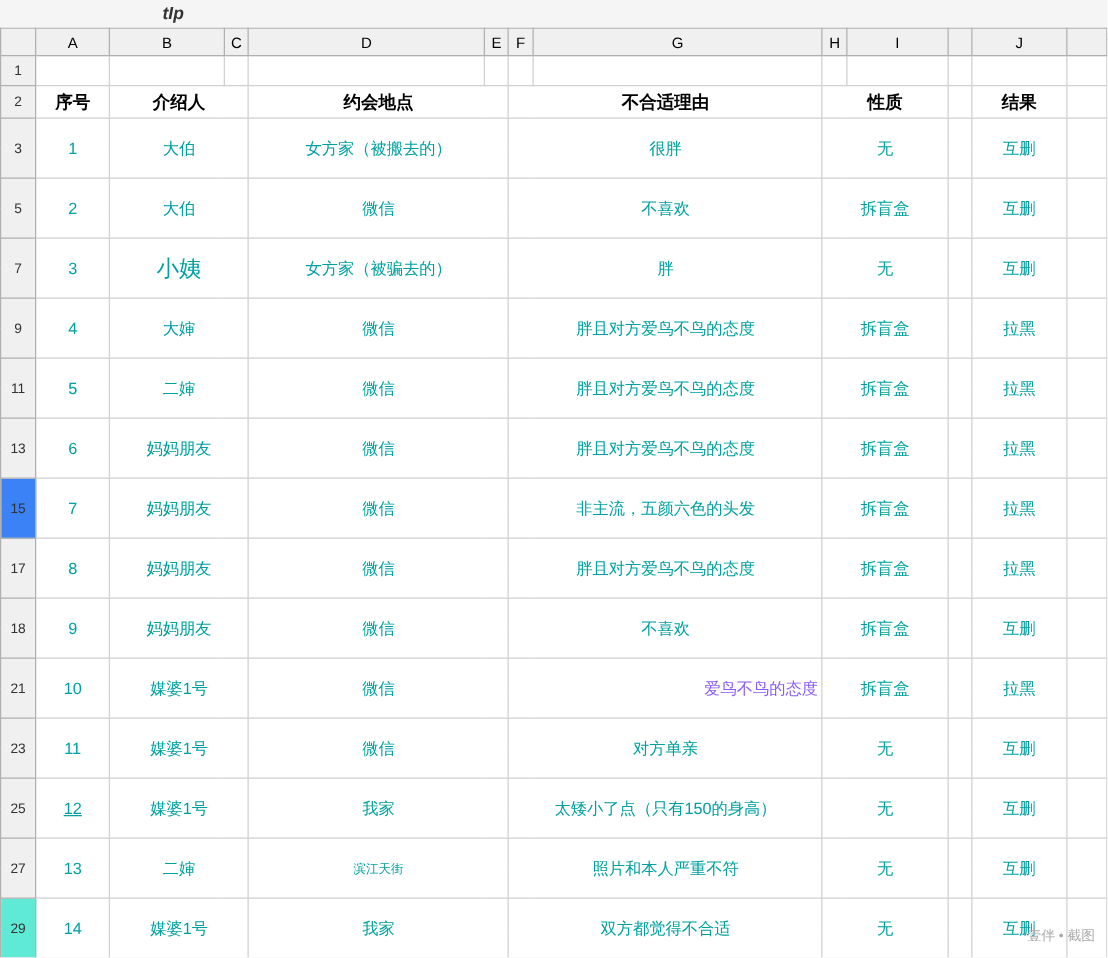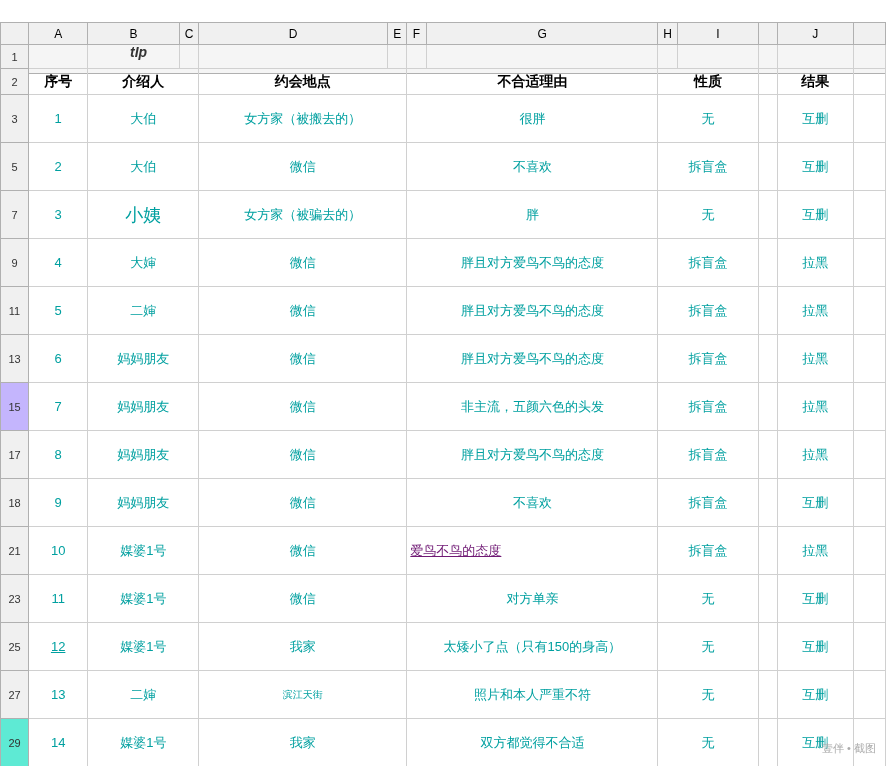--- a/index.html
+++ b/index.html
@@ -32,21 +32,20 @@
       left: 0;
       right: 0;
       height: 32px;
       background: #f5f5f5;
       border-bottom: 1px solid #b0b0b0;
       display: flex;
       align-items: center;
       padding-left: 140px;
       font-size: 12px;
       color: #555;
-      margin-top: 42px;
     }
   </style>
 </head>
 <body>
 
 <div class="spreadsheet-container">
 
   <div class="tip-area">
     <span style="font-style:italic;font-weight:bold;color:#333;position:absolute;left:130px;top:2px;font-size:14px;">tIp</span>
   </div>
@@ -179,21 +178,21 @@
             <td rowspan="2" colspan="2" style="text-align: center; padding: 1px 3px; overflow: hidden; white-space: nowrap; color: rgb(0, 160, 160); border: 1px solid rgb(208, 208, 208); vertical-align: middle; font-size: 13px;">妈妈朋友</td>
             <td rowspan="2" colspan="2" style="text-align: center; padding: 1px 3px; overflow: hidden; white-space: nowrap; color: rgb(0, 160, 160); border: 1px solid rgb(208, 208, 208); vertical-align: middle; font-size: 13px;">微信</td>
             <td rowspan="2" colspan="2" style="text-align: center; padding: 1px 3px; overflow: hidden; color: rgb(0, 160, 160); border: 1px solid rgb(208, 208, 208); vertical-align: middle; font-size: 13px; white-space: normal;">胖且对方爱鸟不鸟的态度</td>
             <td rowspan="2" colspan="2" style="text-align: center; padding: 1px 3px; overflow: hidden; white-space: nowrap; color: rgb(0, 160, 160); border: 1px solid rgb(208, 208, 208); vertical-align: middle; font-size: 13px;">拆盲盒</td>
             <td rowspan="2" style="text-align: center; padding: 1px 3px; overflow: hidden; white-space: nowrap; vertical-align: middle; border: 1px solid rgb(208, 208, 208);"></td>
             <td rowspan="2" style="text-align: center; padding: 1px 3px; overflow: hidden; white-space: nowrap; color: rgb(0, 160, 160); border: 1px solid rgb(208, 208, 208); vertical-align: middle; font-size: 13px;">拉黑</td>
             <td rowspan="2" style="text-align: center; padding: 1px 3px; overflow: hidden; white-space: nowrap; vertical-align: middle; border: 1px solid rgb(208, 208, 208);"></td>
           </tr>
           <tr style="height: 24px;"></tr>
           <tr style="height: 24px;">
-            <td rowspan="2" style="background: #c4b5fd; border: 1px solid rgb(176, 176, 176); text-align: center; font-size: 11px; color: rgb(51, 51, 51); vertical-align: middle; height: 24px;">15</td>
+            <td rowspan="2" style="background: #3b82f6; border: 1px solid rgb(176, 176, 176); text-align: center; font-size: 11px; color: rgb(51, 51, 51); vertical-align: middle; height: 24px;">15</td>
             <td rowspan="2" style="text-align: center; padding: 1px 3px; overflow: hidden; white-space: nowrap; color: rgb(0, 160, 160); border: 1px solid rgb(208, 208, 208); vertical-align: middle; font-size: 13px;">7</td>
             <td rowspan="2" colspan="2" style="text-align: center; padding: 1px 3px; overflow: hidden; white-space: nowrap; color: rgb(0, 160, 160); border: 1px solid rgb(208, 208, 208); vertical-align: middle; font-size: 13px;">妈妈朋友</td>
             <td rowspan="2" colspan="2" style="text-align: center; padding: 1px 3px; overflow: hidden; white-space: nowrap; color: rgb(0, 160, 160); border: 1px solid rgb(208, 208, 208); vertical-align: middle; font-size: 13px;">微信</td>
             <td rowspan="2" colspan="2" style="text-align: center; padding: 1px 3px; overflow: hidden; color: rgb(0, 160, 160); border: 1px solid rgb(208, 208, 208); vertical-align: middle; font-size: 13px; white-space: normal;">非主流，五颜六色的头发</td>
             <td rowspan="2" colspan="2" style="text-align: center; padding: 1px 3px; overflow: hidden; white-space: nowrap; color: rgb(0, 160, 160); border: 1px solid rgb(208, 208, 208); vertical-align: middle; font-size: 13px;">拆盲盒</td>
             <td rowspan="2" style="text-align: center; padding: 1px 3px; overflow: hidden; white-space: nowrap; vertical-align: middle; border: 1px solid rgb(208, 208, 208);"></td>
             <td rowspan="2" style="text-align: center; padding: 1px 3px; overflow: hidden; white-space: nowrap; color: rgb(0, 160, 160); border: 1px solid rgb(208, 208, 208); vertical-align: middle; font-size: 13px;">拉黑</td>
             <td rowspan="2" style="text-align: center; padding: 1px 3px; overflow: hidden; white-space: nowrap; vertical-align: middle; border: 1px solid rgb(208, 208, 208);"></td>
           </tr>
           <tr style="height: 24px;"></tr>
@@ -219,21 +218,21 @@
             <td rowspan="2" style="text-align: center; padding: 1px 3px; overflow: hidden; white-space: nowrap; vertical-align: middle; border: 1px solid rgb(208, 208, 208);"></td>
             <td rowspan="2" style="text-align: center; padding: 1px 3px; overflow: hidden; white-space: nowrap; color: rgb(0, 160, 160); border: 1px solid rgb(208, 208, 208); vertical-align: middle; font-size: 13px;">互删</td>
             <td rowspan="2" style="text-align: center; padding: 1px 3px; overflow: hidden; white-space: nowrap; vertical-align: middle; border: 1px solid rgb(208, 208, 208);"></td>
           </tr>
           <tr style="height: 24px;"></tr>
           <tr style="height: 24px;">
             <td rowspan="2" style="background: rgb(240, 240, 240); border: 1px solid rgb(176, 176, 176); text-align: center; font-size: 11px; color: rgb(51, 51, 51); vertical-align: middle; height: 24px;">21</td>
             <td rowspan="2" style="text-align: center; padding: 1px 3px; overflow: hidden; white-space: nowrap; color: rgb(0, 160, 160); border: 1px solid rgb(208, 208, 208); vertical-align: middle; font-size: 13px;">10</td>
             <td rowspan="2" colspan="2" style="text-align: center; padding: 1px 3px; overflow: hidden; white-space: nowrap; color: rgb(0, 160, 160); border: 1px solid rgb(208, 208, 208); vertical-align: middle; font-size: 13px;">媒婆1号</td>
             <td rowspan="2" colspan="2" style="text-align: center; padding: 1px 3px; overflow: hidden; white-space: nowrap; color: rgb(0, 160, 160); border: 1px solid rgb(208, 208, 208); vertical-align: middle; font-size: 13px;">微信</td>
-            <td rowspan="2" colspan="2" style="text-align: left; padding: 1px 3px; overflow: hidden; color: #701a75; border: 1px solid rgb(208, 208, 208); vertical-align: middle; font-size: 13px; white-space: normal; text-decoration: underline;">爱鸟不鸟的态度</td>
+            <td rowspan="2" colspan="2" style="text-align: right; padding: 1px 3px; overflow: hidden; color: #8b5cf6; border: 1px solid rgb(208, 208, 208); vertical-align: middle; font-size: 13px; white-space: normal;">爱鸟不鸟的态度</td>
             <td rowspan="2" colspan="2" style="text-align: center; padding: 1px 3px; overflow: hidden; white-space: nowrap; color: rgb(0, 160, 160); border: 1px solid rgb(208, 208, 208); vertical-align: middle; font-size: 13px;">拆盲盒</td>
             <td rowspan="2" style="text-align: center; padding: 1px 3px; overflow: hidden; white-space: nowrap; vertical-align: middle; border: 1px solid rgb(208, 208, 208);"></td>
             <td rowspan="2" style="text-align: center; padding: 1px 3px; overflow: hidden; white-space: nowrap; color: rgb(0, 160, 160); border: 1px solid rgb(208, 208, 208); vertical-align: middle; font-size: 13px;">拉黑</td>
             <td rowspan="2" style="text-align: center; padding: 1px 3px; overflow: hidden; white-space: nowrap; vertical-align: middle; border: 1px solid rgb(208, 208, 208);"></td>
           </tr>
           <tr style="height: 24px;"></tr>
           <tr style="height: 24px;">
             <td rowspan="2" style="background: rgb(240, 240, 240); border: 1px solid rgb(176, 176, 176); text-align: center; font-size: 11px; color: rgb(51, 51, 51); vertical-align: middle; height: 24px;">23</td>
             <td rowspan="2" style="text-align: center; padding: 1px 3px; overflow: hidden; white-space: nowrap; color: rgb(0, 160, 160); border: 1px solid rgb(208, 208, 208); vertical-align: middle; font-size: 13px;">11</td>
             <td rowspan="2" colspan="2" style="text-align: center; padding: 1px 3px; overflow: hidden; white-space: nowrap; color: rgb(0, 160, 160); border: 1px solid rgb(208, 208, 208); vertical-align: middle; font-size: 13px;">媒婆1号</td>

